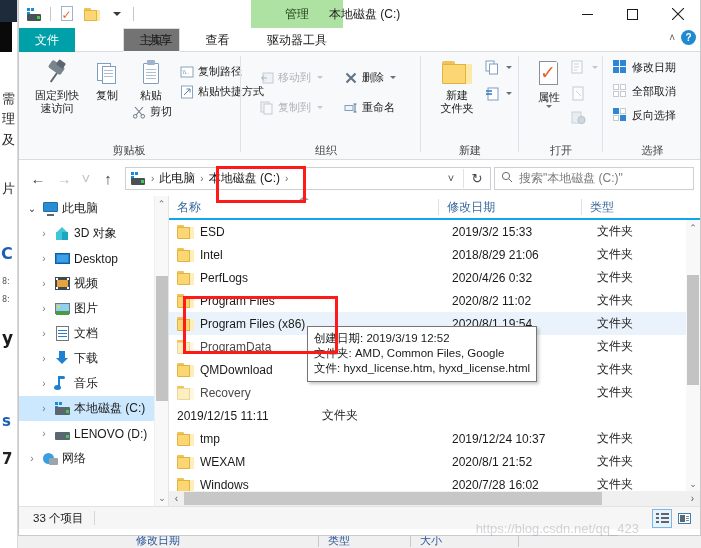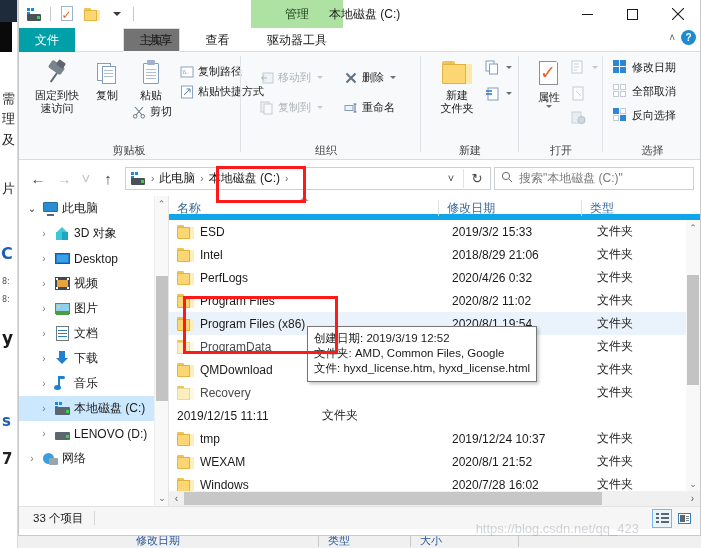--- a/index.html
+++ b/index.html
@@ -286,22 +286,22 @@
   #navscroll {
     position:absolute; right:0; top:0; width:14px; height:310px; background:#f8f8f8;
     border-left:1px solid #eee;
   }
   #navscroll .arrow { height:16px; display:flex;align-items:center;justify-content:center; color:#6a6a6a; font-size:9px; }
   #navscroll .thumb { position:absolute; left:1px; width:12px; background:#c3c3c3; }
 
   
   #filepane { flex: 1; position: relative; background:#fff; overflow: hidden; }
   #colheader {
-    display: flex; height: 24px; border-bottom: 6px solid #0ea5e9;
-    font-size: 12px; color: #39699c; align-items: flex-start;
+    display: flex; height: 24px; border-bottom: 2px solid #0ea5e9;
+    font-size: 12px; color: #39699c; align-items: center;
   }
   .colh { position: relative; height: 24px; display:flex; align-items:center; padding-left: 8px; }
   .colh .vdiv { position:absolute; right:0; top:4px; width:1px; height:16px; background:#e0e0e0; }
   .sort-caret {
     position:absolute; top:1px; left:50%; margin-left:-5px;
     width:0;height:0;border-left:5px solid transparent;border-right:5px solid transparent;border-bottom:4px solid #9aa0a6;
   }
   .frow {
     display: flex; height: 23px; align-items: center; font-size: 12px; color: #1a1a1a;
   }

